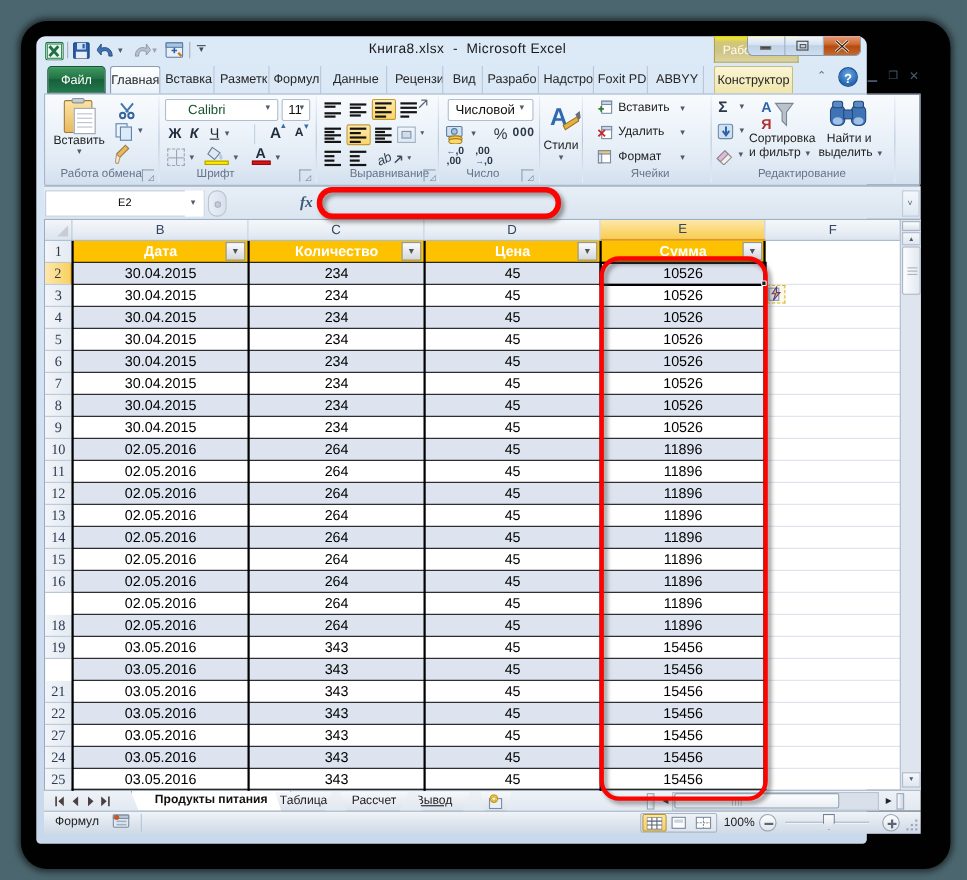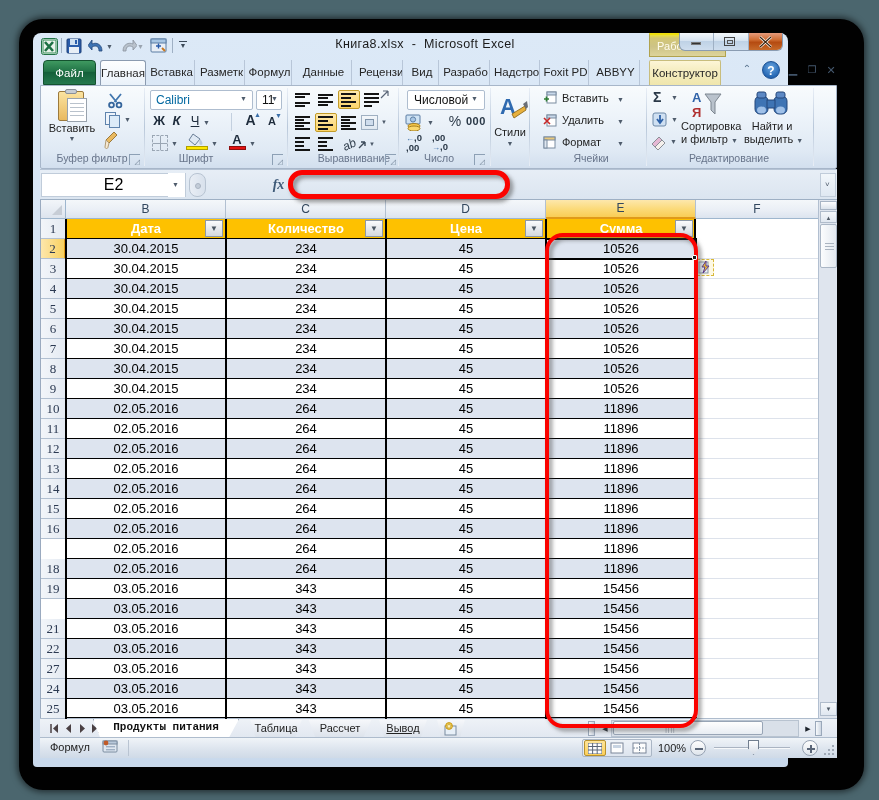--- a/index.html
+++ b/index.html
@@ -24,21 +24,21 @@
 .rtab { position:absolute; top:3px; height:25px; font-size:11.5px; color:#262626; text-align:center; line-height:25px; overflow:hidden; }
 .rtab.sep { border-right:1px solid #b8c6d8; }
 #tab-file { background:linear-gradient(#3f9960,#217346 45%,#15603a 50%,#25794d); color:#fff; border-radius:4px 4px 0 0; border:1px solid #14522f; }
 #tab-active { background:linear-gradient(#fdfeff,#f2f7fc 60%,#e9f1f9); border:1px solid #8b9bb0; border-bottom:none; border-radius:3px 3px 0 0; z-index:3; }
 #tab-konstr { background:linear-gradient(#fdf6d7,#f7efc6 30%,#efe6ad); border:1px solid #c8bd7d; border-bottom:none; border-radius:2px 2px 0 0; }
 .ribctl { position:absolute; top:6px; font-size:11px; color:#3a5a7c; }
 
 #ribbon { position:absolute; left:7px; top:52px; width:797px; height:84px; background:linear-gradient(#f8fbfd,#eef4fa 35%,#dfe9f4 80%,#d2dfee); border:1px solid #a7b6c9; border-radius:0 0 2px 2px; overflow:hidden; }
 
 #fbar { position:absolute; left:7px; top:136px; width:797px; height:30px; background:linear-gradient(#e7eef6,#dbe5f0); border-top:1px solid #b5c3d4; display:flex; align-items:center; }
-#namebox { position:absolute; left:1px; top:3px; width:145px; height:24px; background:#fff; border:1px solid #c0ccda; font-size:16px; text-align:center; line-height:22px; }
+#namebox { position:absolute; left:1px; top:3px; width:145px; height:24px; background:#fff; border:1px solid #c0ccda; font-size:10px; text-align:center; line-height:22px; }
 #nbdrop { position:absolute; left:128px; top:3px; width:17px; height:24px; background:#fff; }
 #fxbtn { position:absolute; left:222px; top:3px; width:33px; height:24px; font-size:14px; font-style:italic; font-weight:bold; font-family:"Liberation Serif",serif; color:#3e5a78; text-align:center; line-height:24px; }
 #finput { position:absolute; left:248px; top:3px; right:18px; height:24px; background:#fff; border:1px solid #c0ccda; font-size:13px; line-height:22px; padding-left:6px; color:#000; }
 #fexp { position:absolute; right:1px; top:3px; width:16px; height:24px; background:linear-gradient(#f2f7fb,#dfe8f2); border:1px solid #c0ccda; }
 
 #grid { position:absolute; left:7px; top:166px; width:797px; height:519px; background:#fff; border-top:1px solid #9eb0c4; }
 #corner { position:absolute; left:1px; top:0; width:25px; height:19px; background:linear-gradient(#f2f5f9,#dde4ee); border-right:1px solid #9eb6ce; border-bottom:1px solid #9eb6ce; }
 .colhdr { position:absolute; top:0; height:19px; background:linear-gradient(#f4f7fa,#e9eef5 60%,#dce4ef); border-right:1px solid #b2c0d1; border-bottom:1px solid #9eb6ce; font-size:12px; color:#32475e; text-align:center; line-height:19px; }
 .colhdr.sel { background:linear-gradient(#fde7ac,#fbd977 55%,#f9cd55); border-bottom:2px solid #e09a19; line-height:17px; }
 .rowhdr { position:absolute; left:1px; width:25px; height:20px; background:linear-gradient(90deg,#f2f5f9,#e4eaf2); border-right:1px solid #9eb6ce; border-bottom:1px solid #b2c0d1; font-size:13px; font-family:"Liberation Serif",serif; color:#2c3a52; text-align:center; line-height:19px; }
@@ -150,25 +150,25 @@
           <circle cx="4.5" cy="13" r="2.4" fill="none" stroke="#35659c" stroke-width="1.8"></circle>
           <circle cx="12" cy="13" r="2.4" fill="none" stroke="#35659c" stroke-width="1.8"></circle>
         </svg>
 <div style="position:absolute;left:64px;top:26px;width:11px;height:13px;background:#eef4fb;border:1px solid #5e83ad;"></div>
 <div style="position:absolute;left:68px;top:29px;width:11px;height:13px;background:#dcebf8;border:1px solid #5e83ad;"></div>
 <div style="position:absolute;left:83px;top:30px;width:8px;height:8px;font-size:7px;color:#4e5b6b;">▼</div>
 <svg style="position:absolute;left:63px;top:45px;" width="20" height="20" viewBox="0 0 20 20">
           <path d="M2 9 L10 1 L13 4 L5 12 Z" fill="#e9b960" stroke="#9c7a3c"></path>
           <path d="M5 12 L2 9 L1 16 C1 18 4 18 4 16 Z" fill="#f6e9d2" stroke="#b09a74"></path>
         </svg>
-<div style="position:absolute;left:-9px;top:66px;width:120px;text-align:center;font-size:10.5px;color:#67748a;">Буфер фильтр</div>
+<div style="position:absolute;left:-9px;top:66px;width:120px;text-align:center;font-size:10.5px;color:#67748a;">Работа обмена</div>
 <div style="position:absolute;left:88px;top:68px;width:11px;height:11px;border:1px solid #8da0b5;border-right:none;border-bottom:none;">
           <span style="position:absolute;right:0px;bottom:-1px;font-size:7px;color:#6f8094;">◿</span>
         </div>
-<div style="position:absolute;left:109px;top:4px;width:103px;height:20px;background:#fff;border:1px solid #aebdcf;border-radius:2px;font-size:12px;color:#0369a1;line-height:18px;padding-left:5px;">Calibri</div>
+<div style="position:absolute;left:109px;top:4px;width:103px;height:20px;background:#fff;border:1px solid #aebdcf;border-radius:2px;font-size:12px;color:#14532d;line-height:18px;padding-left:20px;">Calibri</div>
 <div style="position:absolute;left:199px;top:9px;width:10px;height:10px;font-size:7px;color:#4e5b6b;">▼</div>
 <div style="position:absolute;left:215px;top:4px;width:26px;height:20px;background:#fff;border:1px solid #aebdcf;border-radius:2px;font-size:12px;color:#111;line-height:18px;padding-left:5px;">11</div>
 <div style="position:absolute;left:230px;top:9px;width:10px;height:10px;font-size:7px;color:#4e5b6b;">▼</div>
 <div style="position:absolute;left:110px;top:27px;width:16px;height:17px;font-size:13px;font-weight:bold;color:#1e2c3c;text-align:center;">Ж</div>
 <div style="position:absolute;left:128px;top:27px;width:15px;height:17px;font-size:13px;font-style:italic;font-weight:bold;color:#1e2c3c;text-align:center;">К</div>
 <div style="position:absolute;left:146px;top:27px;width:16px;height:17px;text-decoration:underline;font-size:13px;color:#1e2c3c;text-align:center;">Ч</div>
 <div style="position:absolute;left:162px;top:33px;width:8px;height:8px;font-size:7px;color:#4e5b6b;">▼</div>
 <div style="position:absolute;left:190px;top:27px;width:1px;height:18px;background:#c3d0df;"></div>
 <div style="position:absolute;left:201px;top:26px;width:17px;height:18px;font-size:14px;font-weight:bold;color:#1e2c3c;text-align:center;">А</div>
 <div style="position:absolute;left:213px;top:25px;width:8px;height:8px;font-size:7px;color:#3a6ea8;">▲</div>
@@ -525,24 +525,24 @@
 <svg style="position:absolute;left:22px;top:4px;" width="12" height="11" viewBox="0 0 12 11">
           <path d="M9 1 L4 5.5 L9 10 Z" fill="#4a4043"></path>
         </svg>
 <svg style="position:absolute;left:36px;top:4px;" width="12" height="11" viewBox="0 0 12 11">
           <path d="M4 1 L9 5.5 L4 10 Z" fill="#4a4043"></path>
         </svg>
 <svg style="position:absolute;left:50px;top:4px;" width="12" height="11" viewBox="0 0 12 11">
           <path d="M9 1 v9" stroke="#4a4043" stroke-width="1.5"></path>
           <path d="M2 1 L7 5.5 L2 10 Z" fill="#4a4043"></path>
         </svg>
-<div style="position:absolute;left:53px;top:0px;width:146px;height:19px;background:#fff;border:1px solid #8798ab;border-top:none;clip-path:polygon(0 0,100% 0,93% 100%,5% 100%);font-size:11px;font-weight:bold;color:#111;text-align:center;line-height:17px;font-family:Liberation Mono, monospace;">Продукты питания</div>
+<div style="position:absolute;left:79px;top:0px;width:146px;height:19px;background:#fff;border:1px solid #8798ab;border-top:none;clip-path:polygon(0 0,100% 0,93% 100%,5% 100%);font-size:11px;font-weight:bold;color:#111;text-align:center;line-height:17px;">Продукты питания</div>
 <div style="position:absolute;left:208px;top:1px;width:56px;height:18px;background:linear-gradient(#f5f7fa,#dde3ec);border:1px solid #99a8bb;border-top:none;clip-path:polygon(4% 0,96% 0,84% 100%,14% 100%);font-size:11px;color:#222;text-align:center;line-height:16px;">Таблица</div>
 <div style="position:absolute;left:266px;top:1px;width:68px;height:18px;background:linear-gradient(#f5f7fa,#dde3ec);border:1px solid #99a8bb;border-top:none;clip-path:polygon(4% 0,96% 0,84% 100%,14% 100%);font-size:11px;color:#222;text-align:center;line-height:16px;">Рассчет</div>
-<div style="position:absolute;left:337px;top:1px;width:52px;height:18px;background:linear-gradient(#f5f7fa,#dde3ec);border:1px solid #99a8bb;border-top:none;clip-path:polygon(4% 0,96% 0,84% 100%,14% 100%);font-size:11px;color:#222;text-align:center;line-height:16px;text-decoration:underline;">Вывод</div>
+<div style="position:absolute;left:337px;top:1px;width:52px;height:18px;background:linear-gradient(#f5f7fa,#dde3ec);border:1px solid #99a8bb;border-top:none;clip-path:polygon(4% 0,96% 0,84% 100%,14% 100%);font-size:11px;color:#222;line-height:16px;text-decoration:underline;">Вывод</div>
 <div style="position:absolute;left:396px;top:1px;width:30px;height:18px;background:linear-gradient(#f5f7fa,#dde3ec);border:1px solid #99a8bb;border-top:none;clip-path:polygon(4% 0,96% 0,80% 100%,16% 100%);"><svg width="17" height="14" style="margin:2px 0 0 6px;" viewBox="0 0 17 14">
             <rect x="2" y="4" width="11" height="9" fill="#e8f0f8" stroke="#7a8ca0"></rect>
             <circle cx="6" cy="4" r="3.4" fill="#f6d44c" stroke="#c89820"></circle>
             <path d="M6 1.5 l0.8 1.7 1.9 0.2 -1.4 1.3 0.4 1.9 -1.7-1 -1.7 1 0.4-1.9 -1.4-1.3 1.9-0.2 z" fill="#fdf2c0" stroke="#b08820" stroke-width="0.5"></path>
           </svg></div>
 <div style="position:absolute;left:548px;top:2px;width:7px;height:15px;background:linear-gradient(90deg,#f8fafc,#cdd6e2);border:1px solid #9aa8ba;"></div>
 <div style="position:absolute;left:559px;top:3px;width:12px;height:13px;font-size:7px;color:#1c232b;text-align:center;line-height:13px;">◀</div>
 <div style="position:absolute;left:571px;top:1px;width:188px;height:17px;background:#d9e0e9;border:1px solid #b8c3d0;"></div>
 <div style="position:absolute;left:573px;top:2px;width:150px;height:14px;background:linear-gradient(#fefefe,#e8edf3);border:1px solid #98a5b6;border-radius:2px;">
           <span style="position:absolute;left:51px;top:2px;font-size:8px;color:#9aa4b0;letter-spacing:0.5px;">||||</span>

